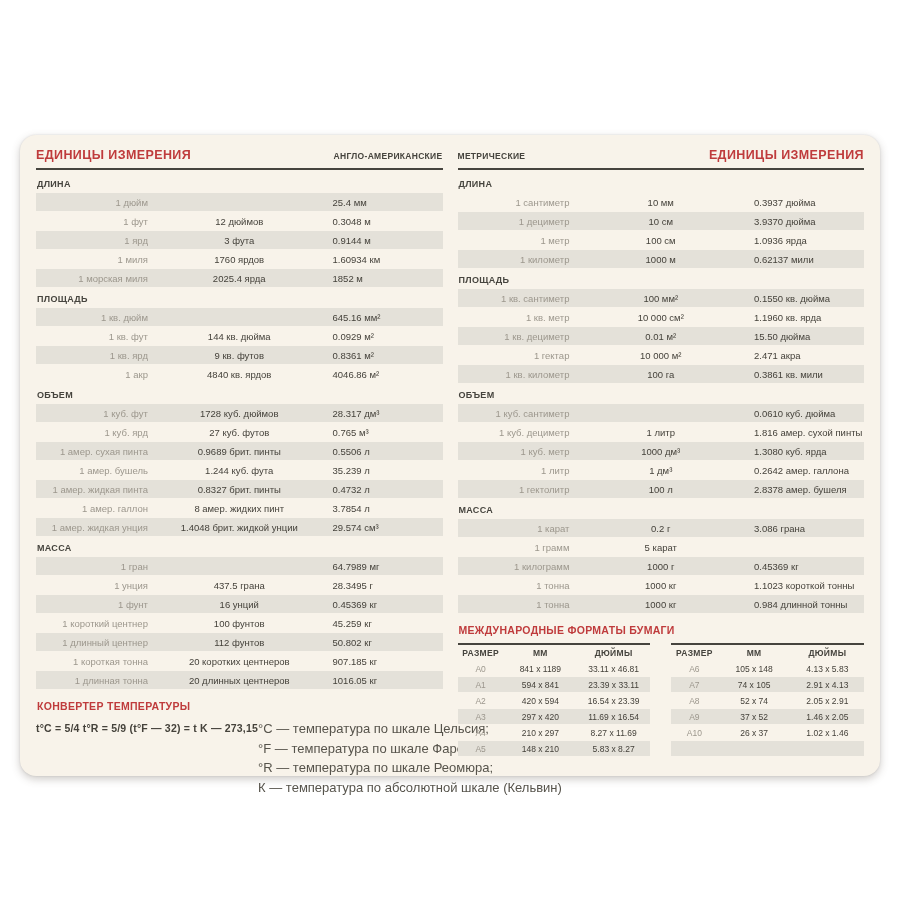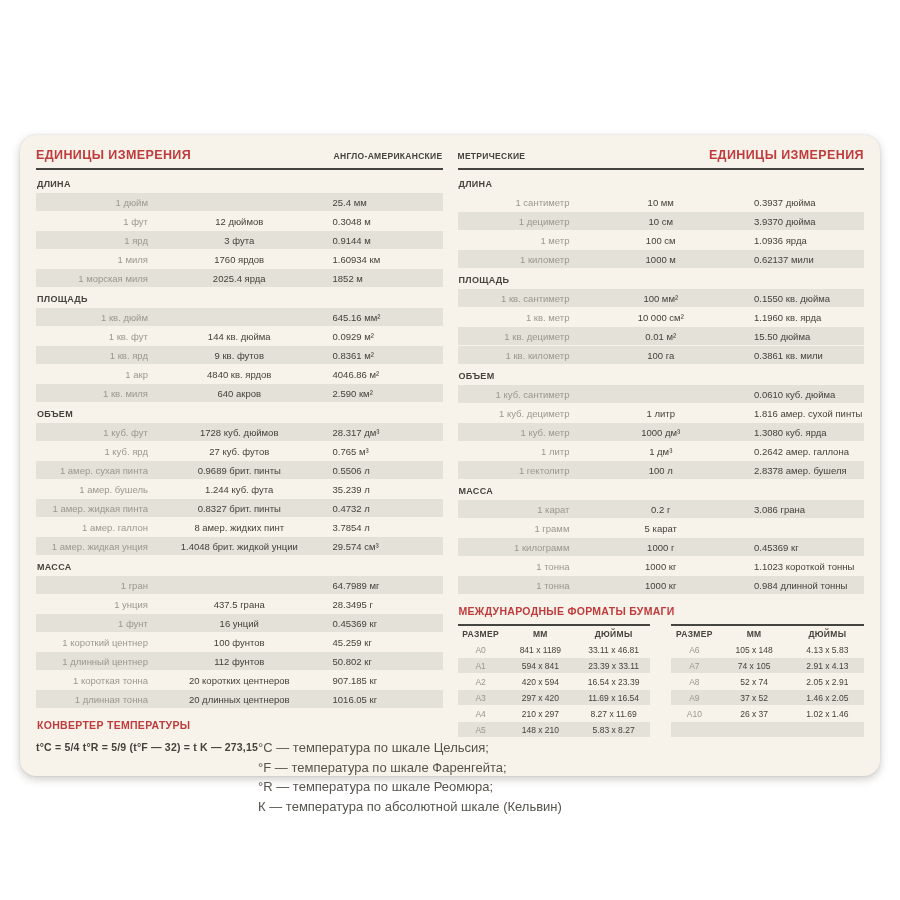--- a/index.html
+++ b/index.html
@@ -103,25 +103,20 @@
                 </div>
                 <div class="urow band">
                   <div class="ucell c0">1 кв. ярд</div>
                   <div class="ucell c1">9 кв. футов</div>
                   <div class="ucell c2">0.8361 м²</div>
                 </div>
                 <div class="urow">
                   <div class="ucell c0">1 акр</div>
                   <div class="ucell c1">4840 кв. ярдов</div>
                   <div class="ucell c2">4046.86 м²</div>
-                </div>
-                <div class="urow band">
-                  <div class="ucell c0">1 кв. миля</div>
-                  <div class="ucell c1">640 акров</div>
-                  <div class="ucell c2">2.590 км²</div>
                 </div>
               </div>
             </div>
             <div class="section">
               <div class="section-title">ОБЪЕМ</div>
               <div class="utable">
                 <div class="urow band">
                   <div class="ucell c0">1 куб. фут</div>
                   <div class="ucell c1">1728 куб. дюймов</div>
                   <div class="ucell c2">28.317 дм³</div>
@@ -255,20 +250,25 @@
                 <div class="urow">
                   <div class="ucell c0">1 кв. метр</div>
                   <div class="ucell c1">10 000 см²</div>
                   <div class="ucell c2">1.1960 кв. ярда</div>
                 </div>
                 <div class="urow band">
                   <div class="ucell c0">1 кв. дециметр</div>
                   <div class="ucell c1">0.01 м²</div>
                   <div class="ucell c2">15.50 дюйма</div>
                 </div>
+                <div class="urow">
+                  <div class="ucell c0">1 гектар</div>
+                  <div class="ucell c1">10 000 м²</div>
+                  <div class="ucell c2">2.471 акра</div>
+                </div>
                 <div class="urow band">
                   <div class="ucell c0">1 кв. километр</div>
                   <div class="ucell c1">100 га</div>
                   <div class="ucell c2">0.3861 кв. мили</div>
                 </div>
               </div>
             </div>
             <div class="section">
               <div class="section-title">ОБЪЕМ</div>
               <div class="utable">

